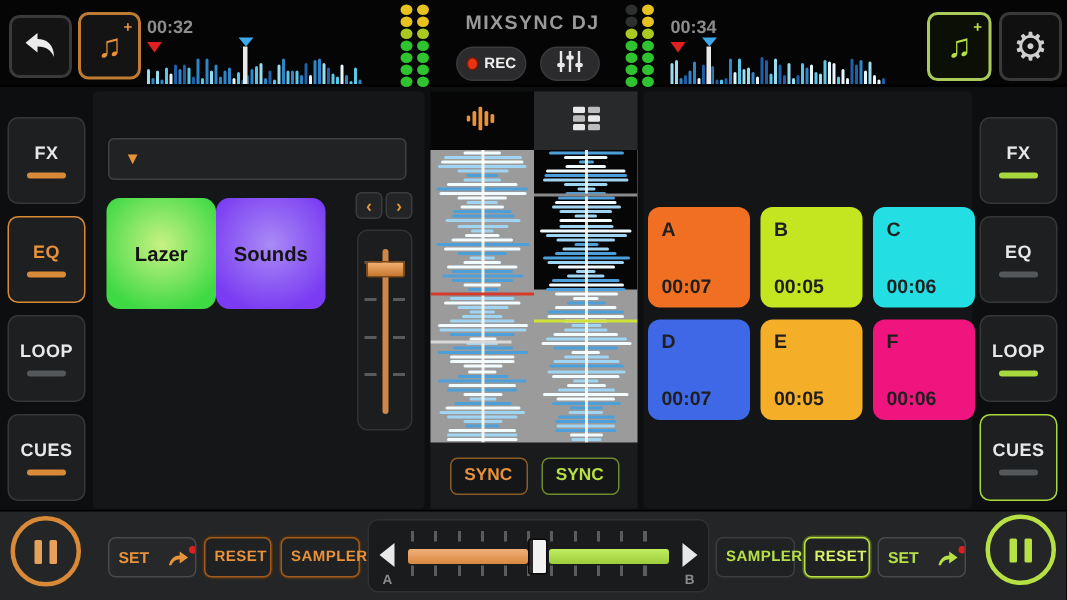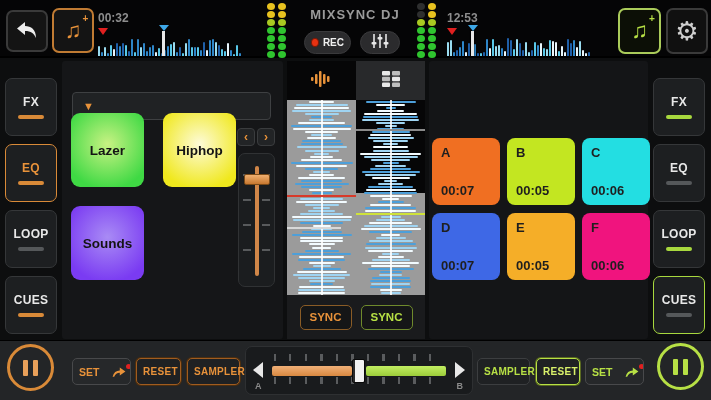--- a/index.html
+++ b/index.html
@@ -55,21 +55,21 @@
   .side-btn.active-b{border-color:#a8d83e;}
 
   .deck-panel{position:absolute;top:1px;height:278px;background:#151618;border-radius:3px;}
   .deck-panel.left{left:62px;width:221px;}
   .deck-panel.right{left:429px;width:219px;background:#141517;}
 
   .dropdown{position:absolute;left:10px;top:31px;width:199px;height:28px;background:#202224;border:1px solid #3e4042;border-radius:4px;display:flex;align-items:center;justify-content:space-between;padding:0 10px;cursor:pointer;}
   .dropdown .dd-label{color:#e8923a;font-size:12.5px;font-weight:bold;}
   .dropdown .caret{color:#e8923a;font-size:11px;}
 
-  .pad-grid{position:absolute;left:9px;top:52px;width:156px;height:158px;display:grid;grid-template-columns:73px 73px;grid-template-rows:74px 74px;gap:19px;}
+  .pad-grid{position:absolute;left:9px;top:71px;width:156px;height:158px;display:grid;grid-template-columns:73px 73px;grid-template-rows:74px 74px;gap:0;}
   .pad{border:none;border-radius:9px;display:flex;align-items:center;justify-content:center;cursor:pointer;}
   .pad span{color:#141414;font-size:13.5px;font-weight:bold;}
 
   .pager{position:absolute;left:175px;top:67px;display:flex;gap:2px;}
   .pager button{width:18px;height:18px;background:#222426;border:1px solid #3a3c3e;color:#e8923a;font-weight:bold;font-size:12px;line-height:1;border-radius:4px;cursor:pointer;padding:0;}
   .fader{position:absolute;left:176px;top:92px;width:37px;height:134px;background:#1b1d1f;border:1px solid #303234;border-radius:7px;cursor:pointer;}
   .fader .tickcol{position:absolute;top:20px;bottom:12px;width:8px;background:repeating-linear-gradient(to bottom,#585a5c 0,#585a5c 2px,transparent 2px,transparent 25px);}
   .fader .tickcol.l{left:4px;} .fader .tickcol.r{right:4px;}
   .fader .rail{position:absolute;left:50%;top:12px;bottom:10px;width:4px;margin-left:-2px;background:#d08648;border-radius:2px;}
   .fader .handle{position:absolute;left:50%;top:20px;width:26px;height:11px;margin-left:-13px;background:linear-gradient(#f0b070,#c87830);border:1px solid #7a4a18;border-radius:2px;}
@@ -274,21 +274,21 @@
           <div class="vu-dot" style="background: rgb(169, 201, 33);"></div>
           <div class="vu-dot" style="background: rgb(47, 196, 47);"></div>
           <div class="vu-dot" style="background: rgb(47, 196, 47);"></div>
           <div class="vu-dot" style="background: rgb(47, 196, 47);"></div>
           <div class="vu-dot" style="background: rgb(47, 196, 47);"></div>
         </div>
       </div>
 
     <div class="deck-info b">
       <div class="title-row">
-        <span class="deck-time">12:53</span>
+        <span class="deck-time">00:34</span>
       </div>
       <div class="mini-wave">
         <span class="wave-marker"></span>
         <span class="playhead"></span>
       <i style="height: 14px; background: rgb(154, 220, 240);"></i>
           <i style="height: 16px; background: rgb(154, 220, 240);"></i>
           <i style="height: 4px; background: rgb(46, 134, 200);"></i>
           <i style="height: 6px; background: rgb(31, 95, 168);"></i>
           <i style="height: 9px; background: rgb(46, 134, 200);"></i>
           <i style="height: 15px; background: rgb(46, 134, 200);"></i>
@@ -366,23 +366,20 @@
       </button>
     </div>
 
     <section class="deck-panel left">
       <button class="dropdown">
         <span class="caret">▼</span>
       </button>
       <div class="pad-grid">
         <button class="pad" style="background: radial-gradient(circle at 50% 42%, rgb(200, 242, 131) 0%, rgb(63, 217, 68) 80%);">
             <span>Lazer</span>
-          </button>
-        <button class="pad" style="background: radial-gradient(circle at 50% 42%, rgb(253, 251, 216) 0%, rgb(240, 232, 29) 80%);">
-            <span>Hiphop</span>
           </button>
         <button class="pad" style="background: radial-gradient(circle at 50% 42%, rgb(169, 139, 245) 0%, rgb(122, 59, 242) 80%);">
             <span>Sounds</span>
           </button>
       </div>
       <div class="pager">
         <button>‹</button>
         <button>›</button>
       </div>
       <div class="fader">

